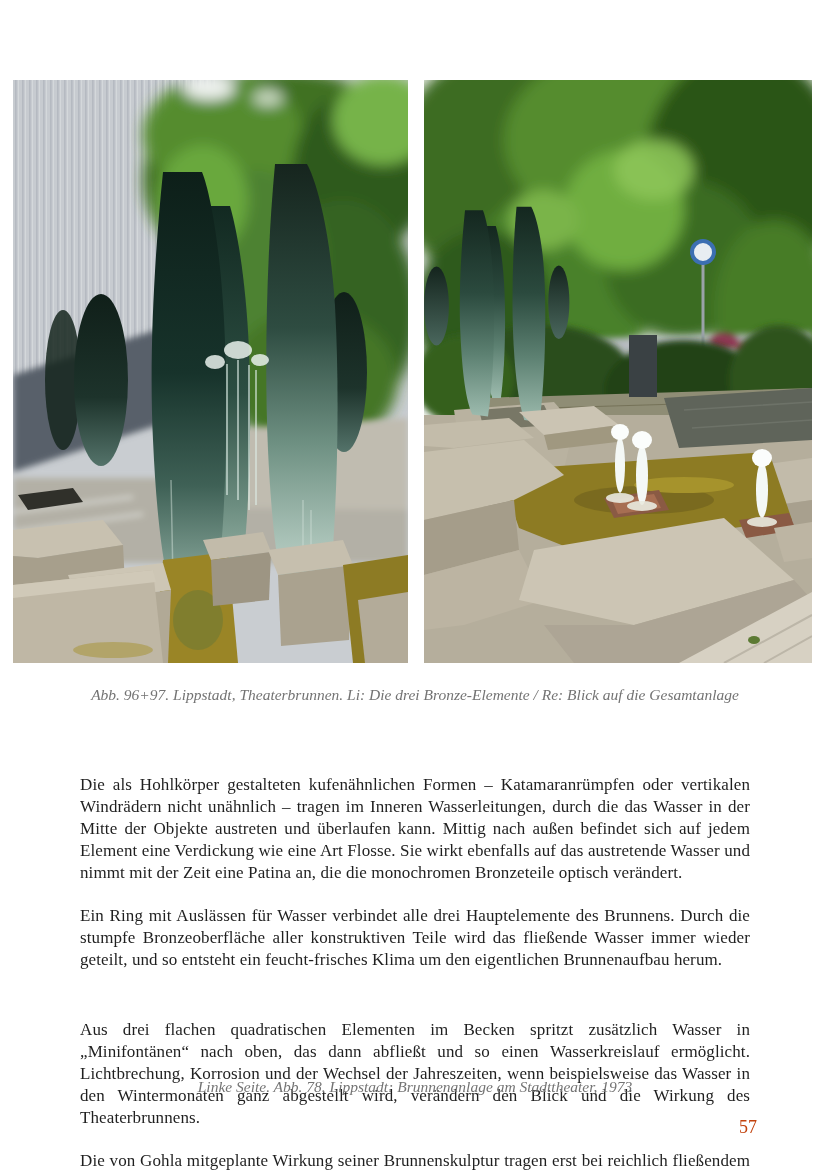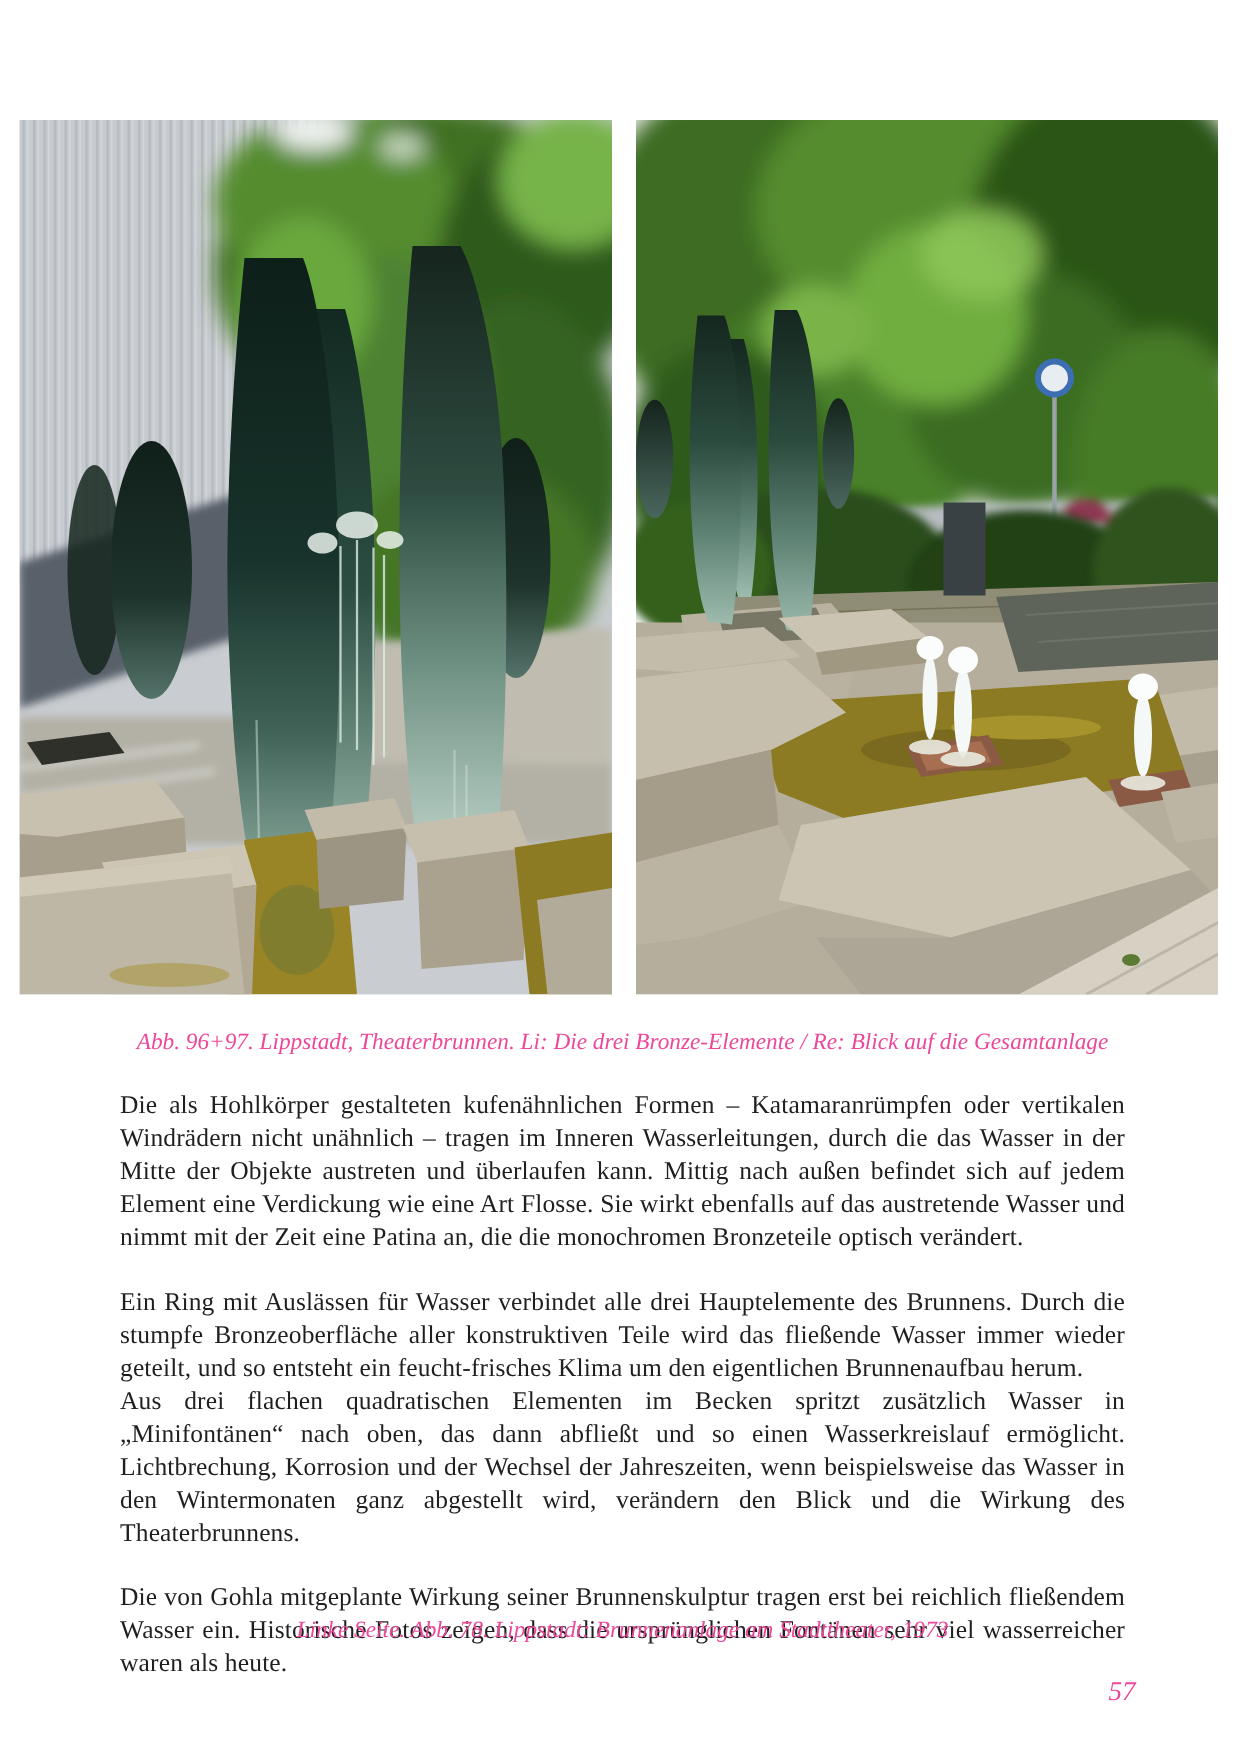--- a/index.html
+++ b/index.html
@@ -7,34 +7,34 @@
     position:relative;width:827px;height:1170px;background:#ffffff;
     font-family:"Liberation Serif","DejaVu Serif",serif;color:#1f1f1f;
     overflow:hidden;
   }
   .photo{position:absolute;top:80px;height:583px;overflow:hidden;background:#dde0dd;}
   .photo svg{display:block;width:100%;height:100%;}
   #photo-left{left:13px;width:395px;}
   #photo-right{left:424px;width:388px;}
   .caption{
     position:absolute;left:80px;width:670px;text-align:center;
-    font-style:italic;font-size:15.5px;line-height:20px;color:#ec4899;
+    font-style:italic;font-size:15.5px;line-height:20px;color:#737373;
   }
   .caption-top{top:685px;}
   .caption-bottom{top:1077px;}
   .body-text{
     position:absolute;left:80px;top:726px;width:670px;
     font-size:17px;line-height:22px;text-align:justify;
     letter-spacing:0.1px;
   }
   .body-text p{margin:0;}
-  .body-text p.gap-after{margin-bottom:21px;}
+  .body-text p.gap-after{margin-bottom:21px;margin-top:48px;}
   .page-number{
     position:absolute;top:1117px;right:70px;
-    font-size:18px;color:#ec4899;font-style:italic;
+    font-size:18px;color:#c2410c;
   }
 </style>
 </head>
 <body>
 
 <div class="page">
 
   <figure class="photo" id="photo-left" style="margin:0">
     <svg viewBox="0 0 395 583">
       <defs>

